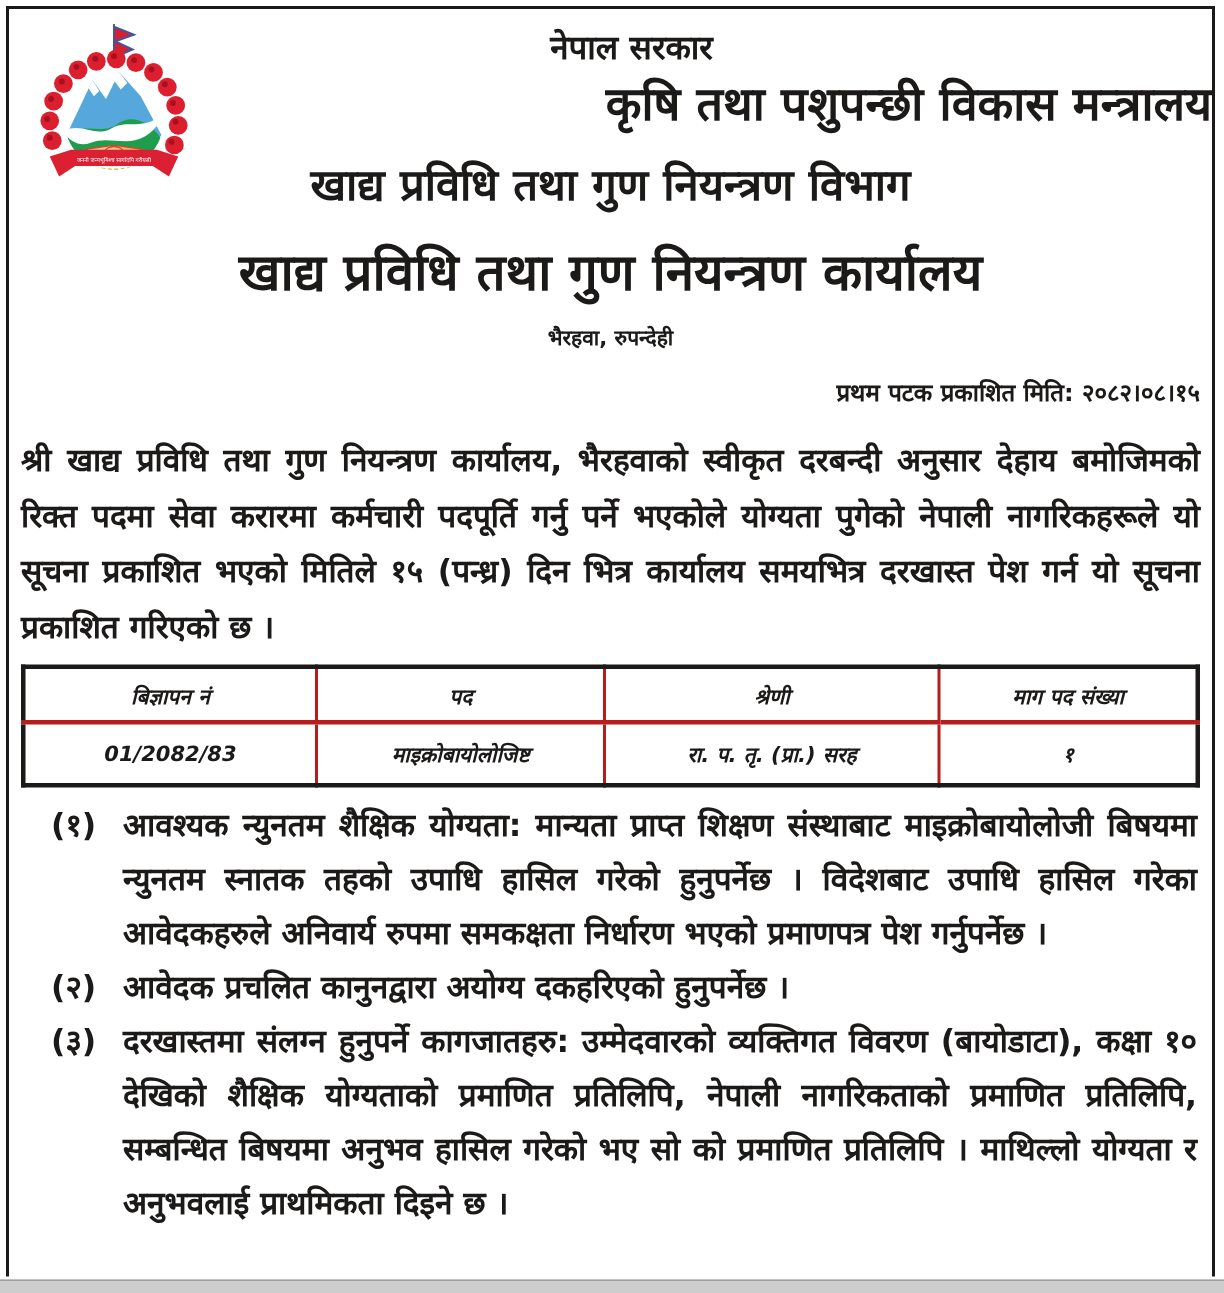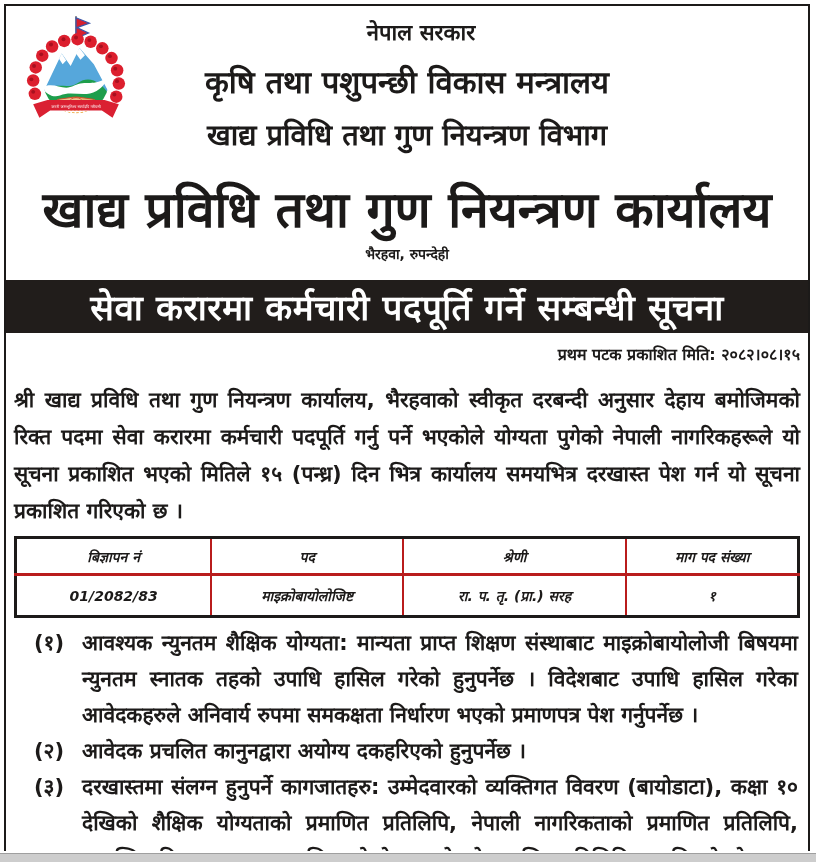--- a/index.html
+++ b/index.html
@@ -21,23 +21,23 @@
     overflow: hidden;
   }
   
   .emblem {
     position: absolute;
     left: 16px; top: 10px;
     width: 108px; height: 116px;
   }
   .header-text { text-align: center; font-weight: bold; }
   .gov-line      { margin-top: 12px; font-size: 22px; line-height: 30px; padding-left: 28px; }
-  .ministry-line { margin-top: 12px; font-size: 31px; line-height: 44px; }
+  .ministry-line { font-size: 31px; line-height: 44px; text-align: right; }
   .dept-line     { margin-top: 10px; font-size: 29px; line-height: 42px; }
-  .office-line   { margin-top: 28px; font-size: 50px; line-height: 52px; }
+  .office-line   { margin-top: 12px; font-size: 34px; line-height: 52px; }
   .location-line { margin-top: 4px;  font-size: 14px; line-height: 28px; }
   
   .banner {
     margin: 12px -2px 0 -2px;
     background: #211d1b;
     color: #ffffff;
     height: 53px;
     display: flex;
     align-items: center;
     justify-content: center;
@@ -186,23 +186,20 @@
   </div>
 
   <div class="header-text">
     <div class="gov-line">नेपाल सरकार</div>
     <div class="ministry-line">कृषि तथा पशुपन्छी विकास मन्त्रालय</div>
     <div class="dept-line">खाद्य प्रविधि तथा गुण नियन्त्रण विभाग</div>
     <div class="office-line">खाद्य प्रविधि तथा गुण नियन्त्रण कार्यालय</div>
     <div class="location-line">भैरहवा, रुपन्देही</div>
   </div>
 
-  <div class="banner">
-    <span>सेवा करारमा कर्मचारी पदपूर्ति गर्ने सम्बन्धी सूचना</span>
-  </div>
 
   <div class="date-line">प्रथम पटक प्रकाशित मिति: २०८२।०८।१५</div>
 
   <div class="intro">श्री खाद्य प्रविधि तथा गुण नियन्त्रण कार्यालय, भैरहवाको स्वीकृत दरबन्दी अनुसार देहाय बमोजिमको रिक्त पदमा सेवा करारमा कर्मचारी पदपूर्ति गर्नु पर्ने भएकोले योग्यता पुगेको नेपाली नागरिकहरूले यो सूचना प्रकाशित भएको मितिले १५ (पन्ध्र) दिन भित्र कार्यालय समयभित्र दरखास्त पेश गर्न यो सूचना प्रकाशित गरिएको छ ।</div>
 
   <table class="vacancy-table">
     <thead>
       <tr>
         <th class="col-advt">बिज्ञापन नं</th>
         <th class="col-post">पद</th>

